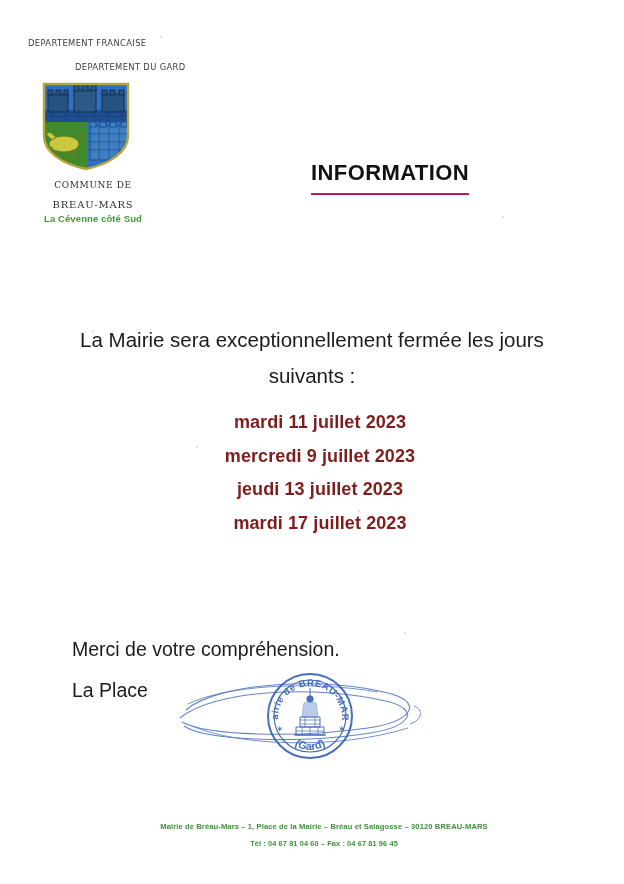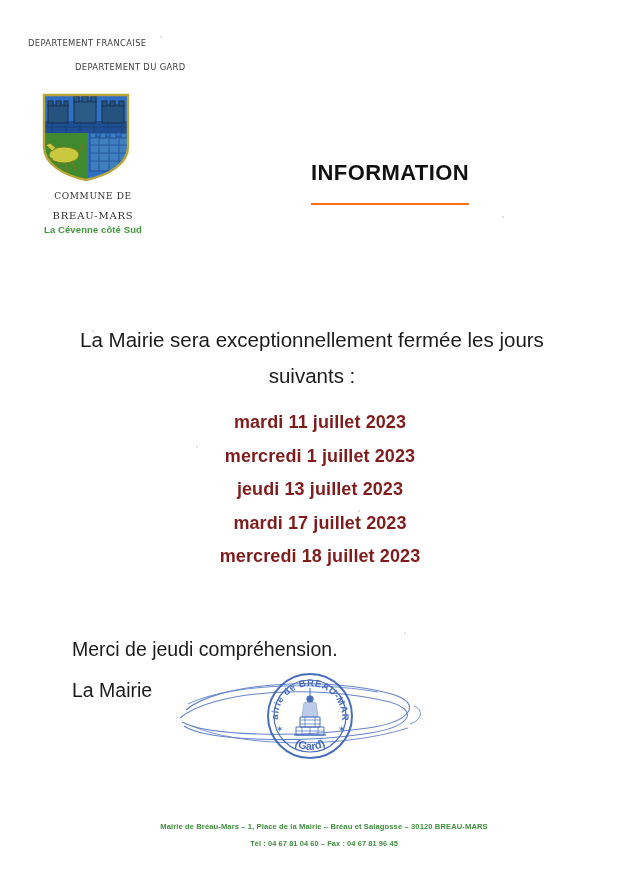--- a/index.html
+++ b/index.html
@@ -29,21 +29,21 @@
   }
   .lh-line {
     font-family: "DejaVu Sans", sans-serif;
     font-size: 8.4px;
     letter-spacing: 0.35px;
     color: #3d3d3d;
     text-align: left;
     margin-bottom: 14px;
     white-space: nowrap;
   }
-  .lh-line.second { margin-bottom: 19px; padding-left: 47px; }
+  .lh-line.second { margin-bottom: 8px; padding-left: 47px; }
 
   
   .coat-of-arms {
     width: 96px;
     height: 92px;
     margin: 0 auto 8px 10px;
     display: block;
   }
 
   .commune-block {
@@ -79,22 +79,22 @@
     left: 0;
     top: 160px;
     width: 624px;
     text-align: center;
     font-size: 22px;
     font-weight: bold;
     letter-spacing: 0.4px;
     color: #111;
   }
   .doc-title span {
-    border-bottom: 2px solid #f97316;
-    padding-bottom: 18px;
+    border-bottom: 2px solid #be185d;
+    padding-bottom: 8px;
   }
   .title-offset { padding-left: 78px; }
 
   .salutation {
     position: absolute;
     left: 0;
     top: 243px;
     width: 624px;
     text-align: center;
     font-size: 19.5px;
@@ -273,28 +273,27 @@
 
   <div class="doc-title title-offset">
     <span>INFORMATION</span>
   </div>
 
 
   <div class="main-paragraph">La Mairie sera exceptionnellement fermée les jours suivants :</div>
 
   <div class="date-list">
     <div class="date-item">mardi 11 juillet 2023</div>
-    <div class="date-item">mercredi 1 juillet 2023</div>
+    <div class="date-item">mercredi 9 juillet 2023</div>
     <div class="date-item">jeudi 13 juillet 2023</div>
     <div class="date-item">mardi 17 juillet 2023</div>
-    <div class="date-item">mercredi 18 juillet 2023</div>
-  </div>
-
-  <div class="closing">Merci de jeudi compréhension.</div>
-  <div class="closing-2">La Mairie</div>
+  </div>
+
+  <div class="closing">Merci de votre compréhension.</div>
+  <div class="closing-2">La Place</div>
 
   <div class="signature-area">
     <svg width="250" height="108" viewBox="0 0 250 108">
       <g fill="none" stroke="#4a6fc0" stroke-width="1.1" opacity="0.85">
         <path d="M8 44 C40 16 150 10 214 28 C246 38 232 56 190 62 C120 72 30 70 4 56"></path>
         <path d="M2 52 C34 24 140 18 212 36 C244 46 230 62 186 68 C116 78 26 74 6 60"></path>
         <path d="M10 38 C46 20 130 14 200 26" stroke-width="0.9"></path>
         <path d="M14 60 C60 80 160 84 230 62" stroke-width="0.9"></path>
         <path d="M236 40 C246 44 244 54 232 58" stroke-width="0.9"></path>
       </g>

